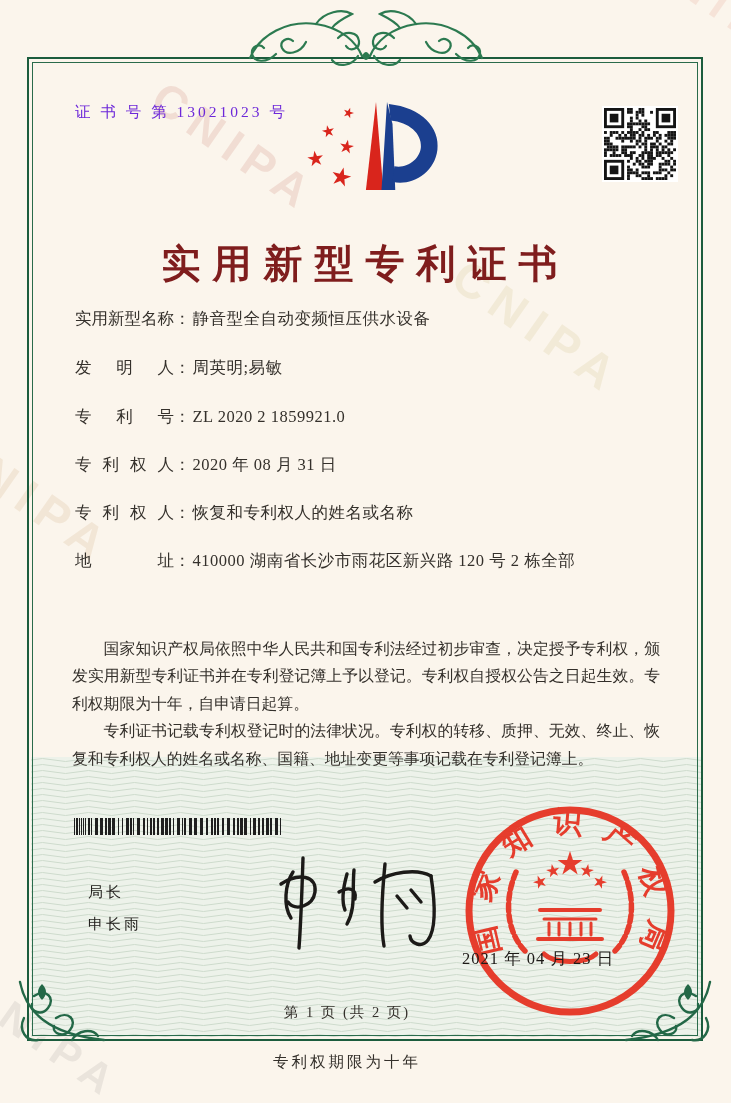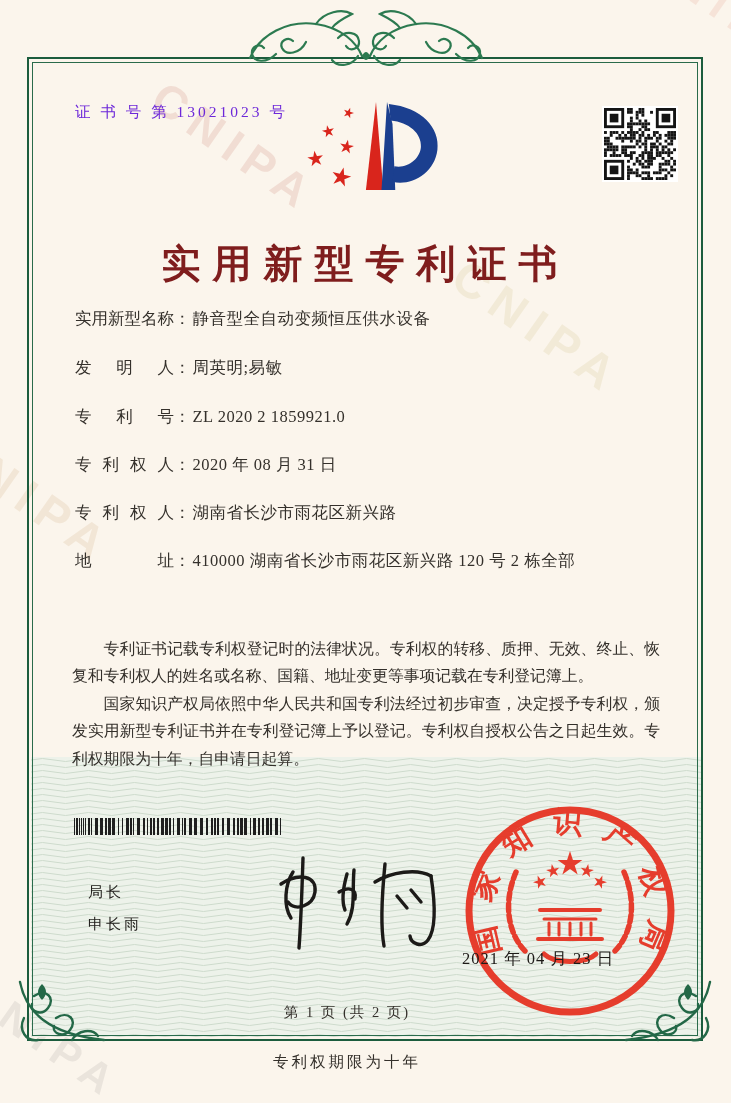--- a/index.html
+++ b/index.html
@@ -404,31 +404,31 @@
 <div id="row2" class="abs frow">
   <span class="flabel">发明人</span><span class="fcolon">：</span><span class="fvalue">周英明;易敏</span>
 </div>
 <div id="row3" class="abs frow">
   <span class="flabel">专利号</span><span class="fcolon">：</span><span class="fvalue">ZL 2020 2 1859921.0</span>
 </div>
 <div id="row4" class="abs frow">
   <span class="flabel">专利权人</span><span class="fcolon">：</span><span class="fvalue">2020 年 08 月 31 日</span>
 </div>
 <div id="row5" class="abs frow">
-  <span class="flabel">专利权人</span><span class="fcolon">：</span><span class="fvalue">湖南省长沙市雨花区新兴路</span>
+  <span class="flabel">专利权人</span><span class="fcolon">：</span><span class="fvalue">恢复和专利权人的姓名或名称</span>
 </div>
 <div id="row6" class="abs frow">
   <span class="flabel">地址</span><span class="fcolon">：</span><span class="fvalue">410000  湖南省长沙市雨花区新兴路 120 号 2 栋全部</span>
 </div>
 <div id="row7" class="abs frow">
 </div>
 
 <div id="body-text" class="abs">
+  <p>国家知识产权局依照中华人民共和国专利法经过初步审查，决定授予专利权，颁发实用新型专利证书并在专利登记簿上予以登记。专利权自授权公告之日起生效。专利权期限为十年，自申请日起算。</p>
   <p>专利证书记载专利权登记时的法律状况。专利权的转移、质押、无效、终止、恢复和专利权人的姓名或名称、国籍、地址变更等事项记载在专利登记簿上。</p>
-  <p>国家知识产权局依照中华人民共和国专利法经过初步审查，决定授予专利权，颁发实用新型专利证书并在专利登记簿上予以登记。专利权自授权公告之日起生效。专利权期限为十年，自申请日起算。</p>
 </div>
 
 <svg id="barcode" class="abs" width="207" height="17">
     <rect x="0" y="0" width="1" height="17" fill="#1f1f1f"></rect>
     <rect x="2" y="0" width="2" height="17" fill="#1f1f1f"></rect>
     <rect x="5" y="0" width="1" height="17" fill="#1f1f1f"></rect>
     <rect x="7" y="0" width="1" height="17" fill="#1f1f1f"></rect>
     <rect x="9" y="0" width="1" height="17" fill="#1f1f1f"></rect>
     <rect x="11" y="0" width="1" height="17" fill="#1f1f1f"></rect>
     <rect x="14" y="0" width="2" height="17" fill="#1f1f1f"></rect>

